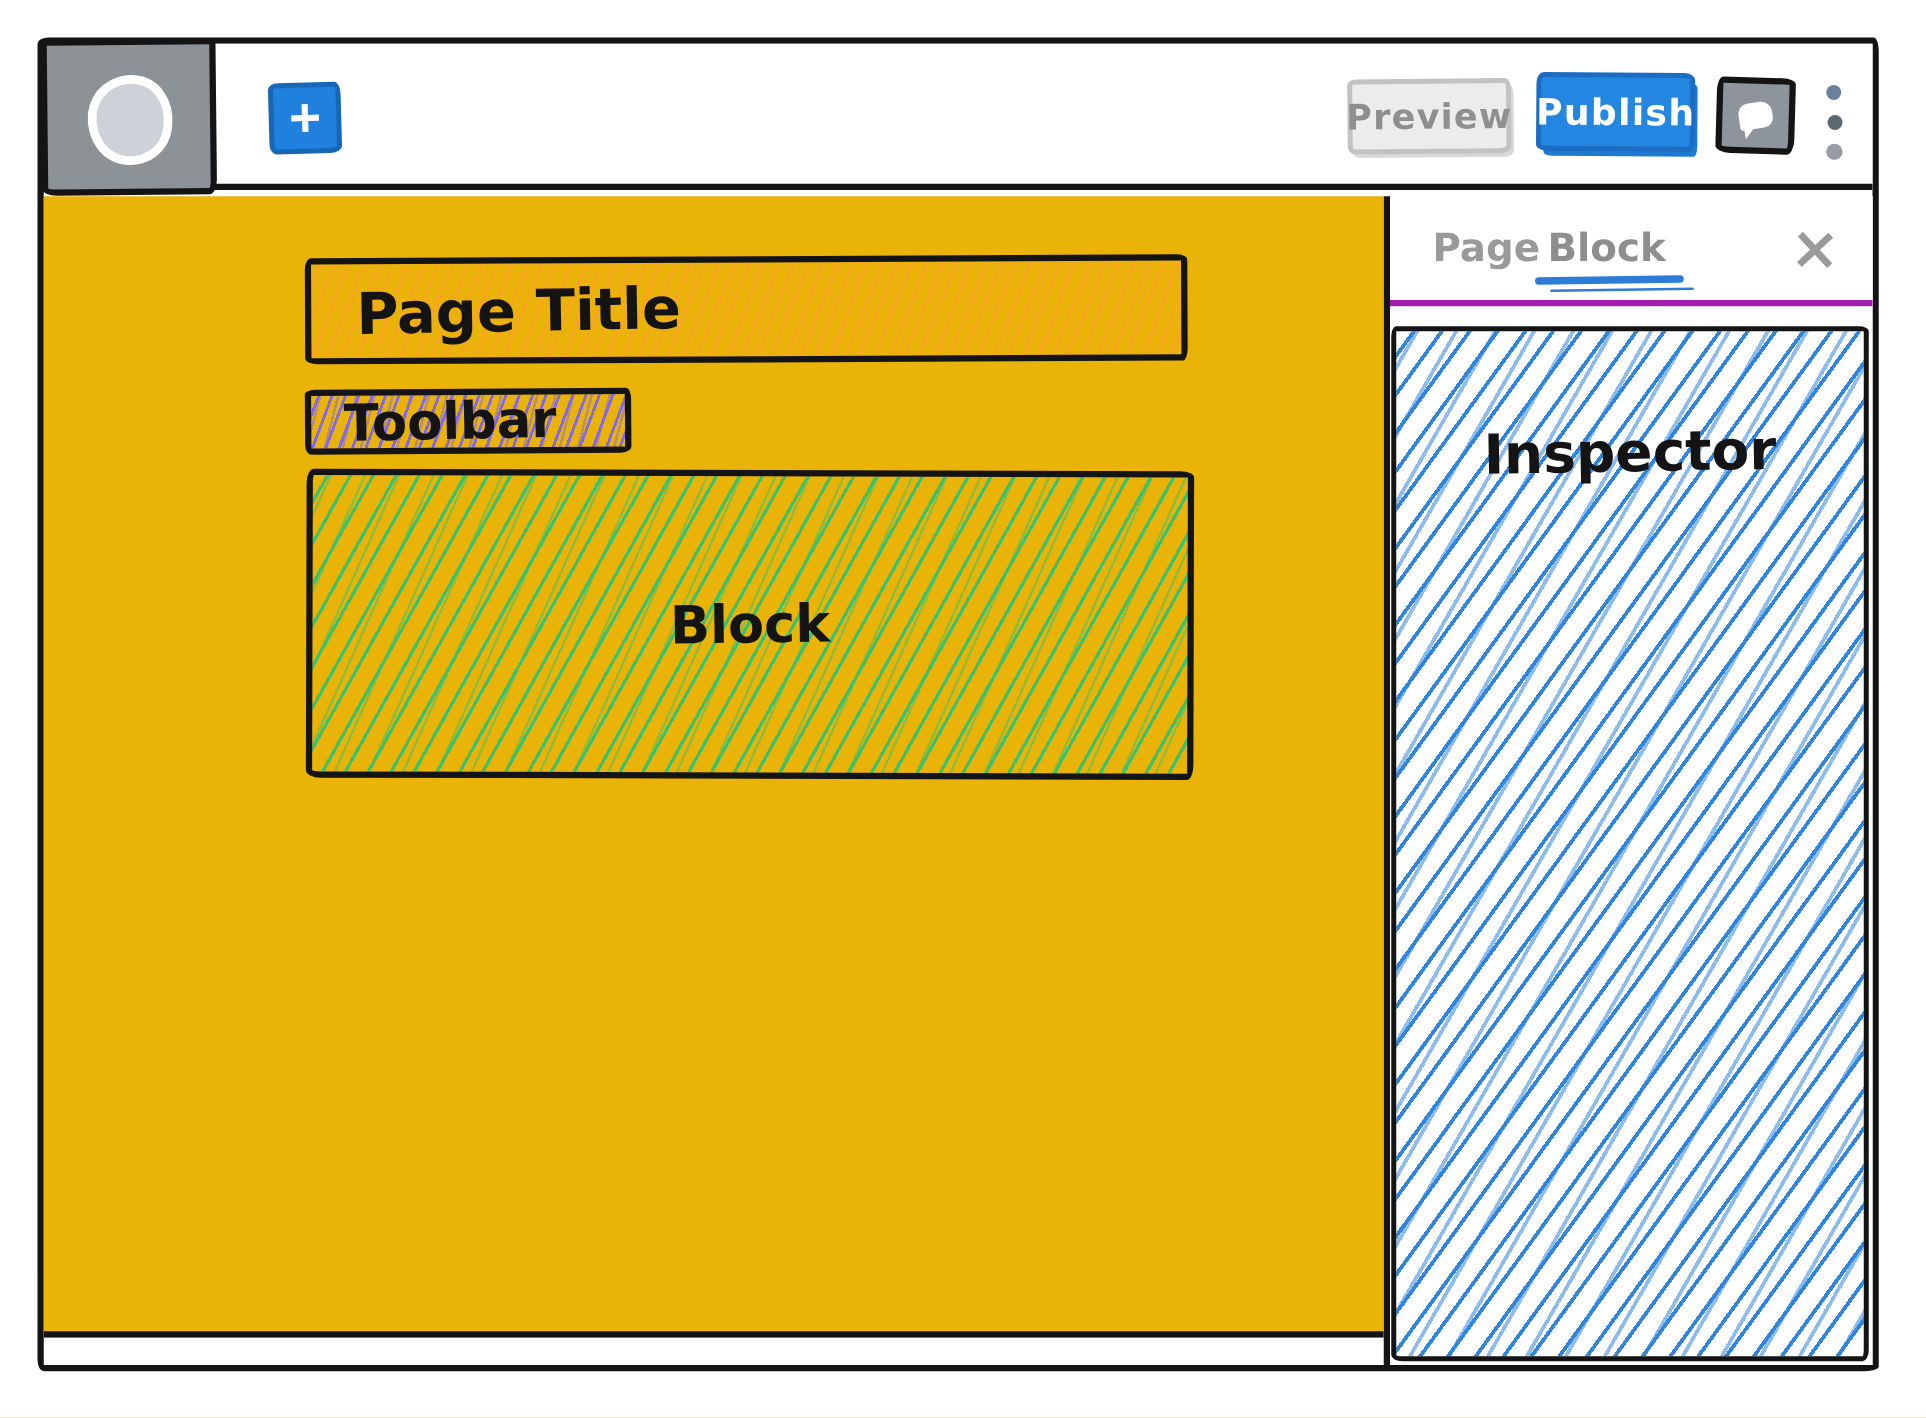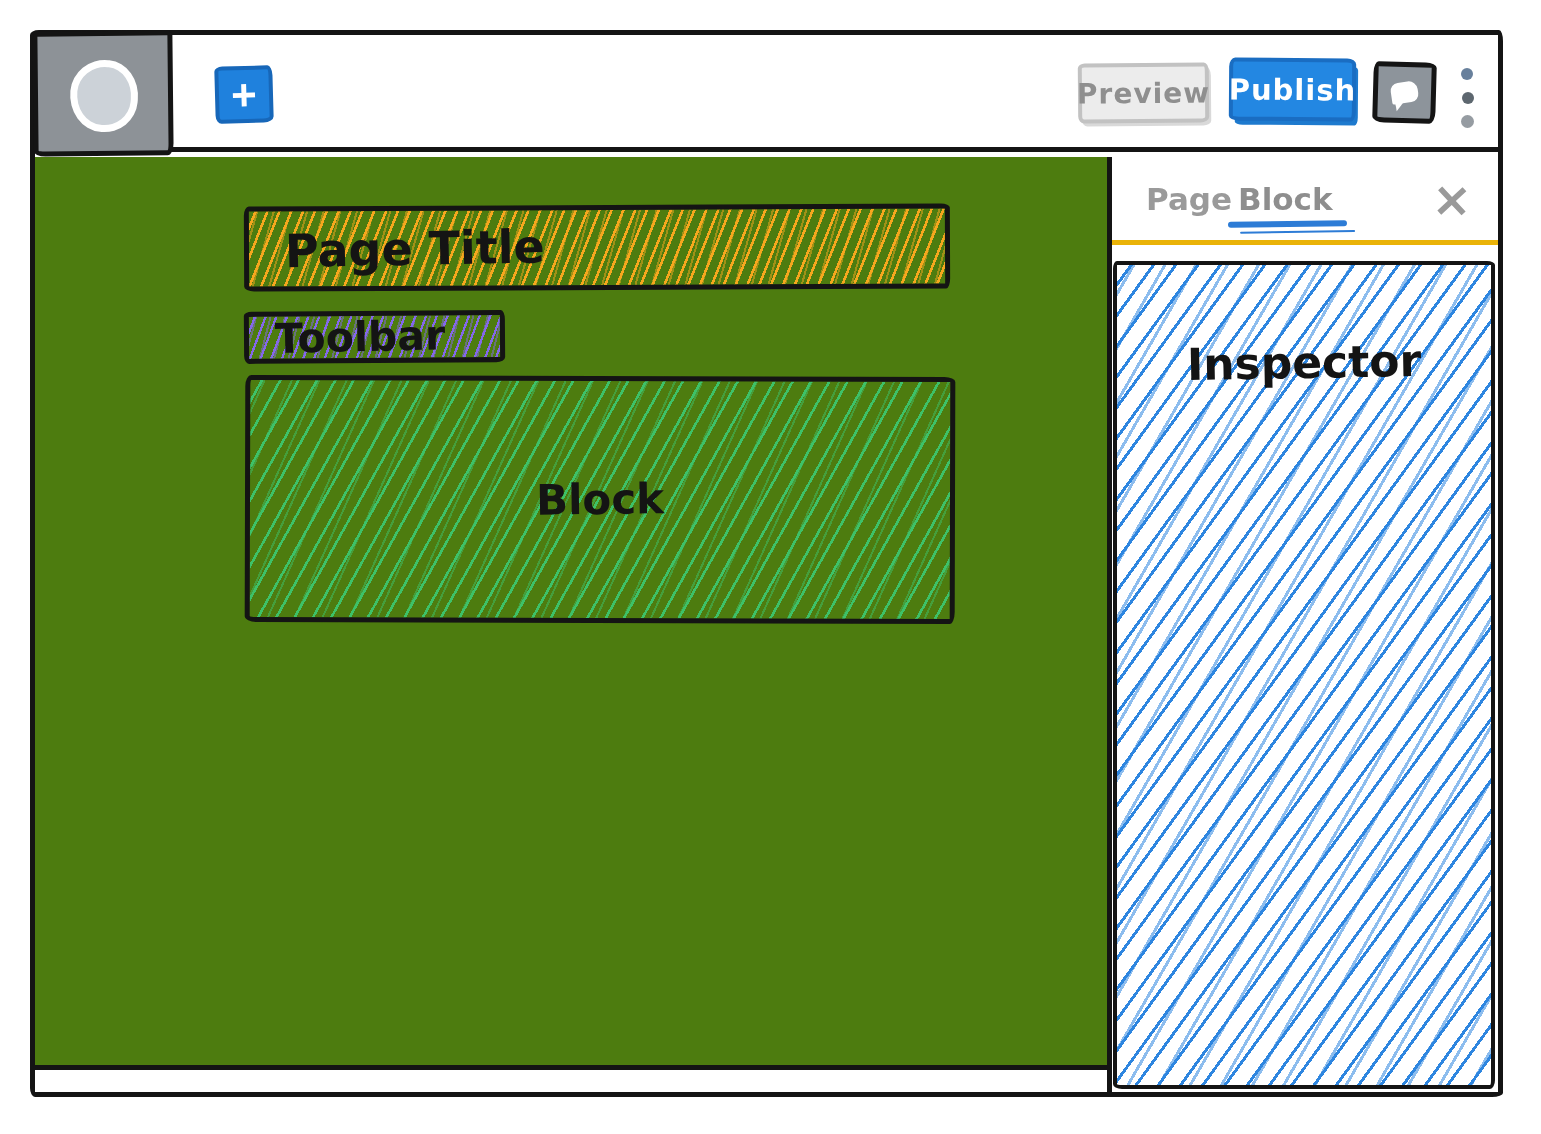--- a/index.html
+++ b/index.html
@@ -81,21 +81,21 @@
     cursor: pointer;
   }
   .kebab .dot { width: 12px; height: 12px; border-radius: 50%; }
   .kebab .dot:nth-child(1) { background: #68809c; }
   .kebab .dot:nth-child(2) { background: #5d676f; transform: translateX(1px); }
   .kebab .dot:nth-child(3) { background: #969ca2; width: 13px; height: 13px; }
 
   
   .canvas {
     position: absolute; left: 0; top: 122px; width: 1072px; height: 913px;
-    border-bottom: 5px solid #141414; background: #4d7c0f;
+    border-bottom: 5px solid #141414; background: #eab308;
   }
   .sk-box { position: absolute; border: 5px solid #141414; }
   .hatch-orange {
     left: 209px; top: 48px; width: 706px; height: 85px;
     border-radius: 5px 9px 4px 10px / 9px 4px 10px 5px;
     transform: rotate(-0.25deg);
     background-image:
       repeating-linear-gradient(112deg, transparent 0, transparent 5px, #f6a71e 5px, #f6a71e 7.6px, transparent 7.6px, transparent 11px),
       repeating-linear-gradient(106deg, rgba(246,167,30,0) 0, rgba(246,167,30,0) 7px, rgba(246,167,30,0.5) 7px, rgba(246,167,30,0.5) 9px, rgba(246,167,30,0) 9px, rgba(246,167,30,0) 16px);
     display: flex; align-items: center; padding-left: 36px;
@@ -121,21 +121,21 @@
   .block-label { font-size: 46px; font-weight: bold; transform: rotate(-0.8deg); white-space: nowrap; }
   .hatch-purple .block-label { font-size: 41px; }
   .hatch-green .block-label { font-size: 42px; }
 
   
   .inspector {
     position: absolute; top: 122px; right: 0; width: 391px; bottom: 0;
     border-left: 5px solid #141414; background: #fff;
   }
   .inspector-header {
-    position: relative; height: 88px; border-bottom: 5px solid #eab308; background: #fff;
+    position: relative; height: 88px; border-bottom: 5px solid #a21caf; background: #fff;
   }
   .tab {
     position: absolute; top: 0; height: 100%; display: flex; align-items: center;
     color: #9a9a9a; font-size: 31px; cursor: pointer; font-weight: bold;
   }
   .tab-page { left: 34px; }
   .tab-block { left: 126px; color: #8e8e8e; }
   .tab-underline {
     position: absolute; left: -10px; right: -14px; bottom: 13px; height: 6px;
     background: #2d7cd6; border-radius: 4px; transform: rotate(-0.8deg);

